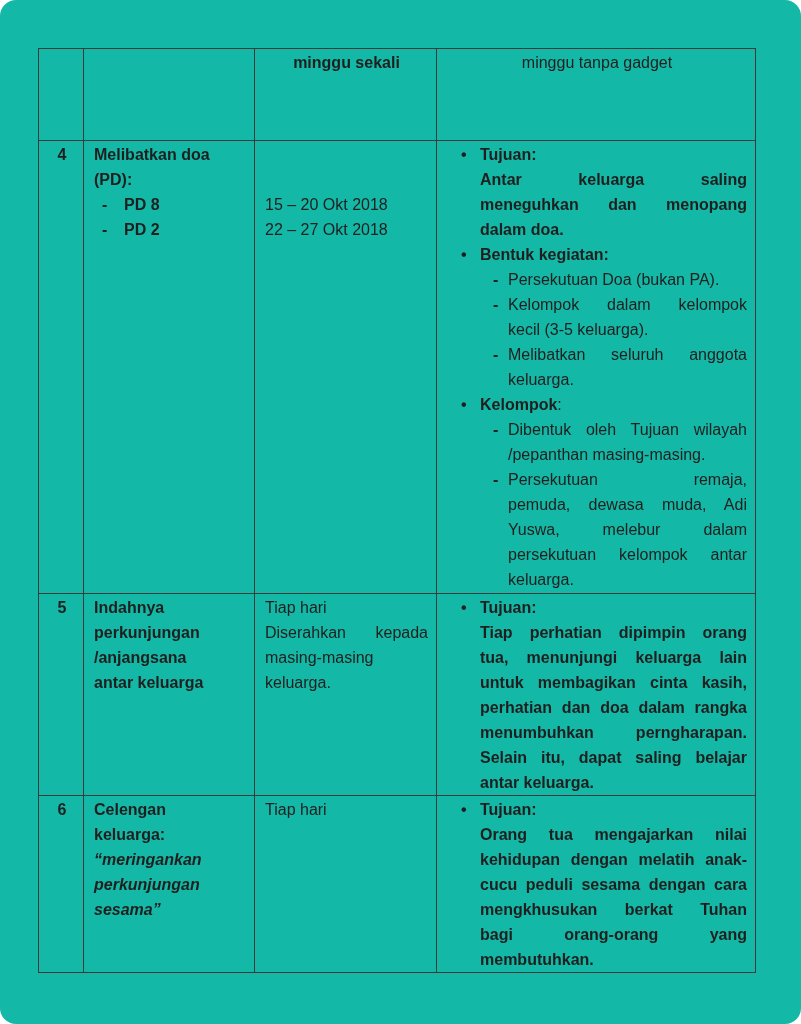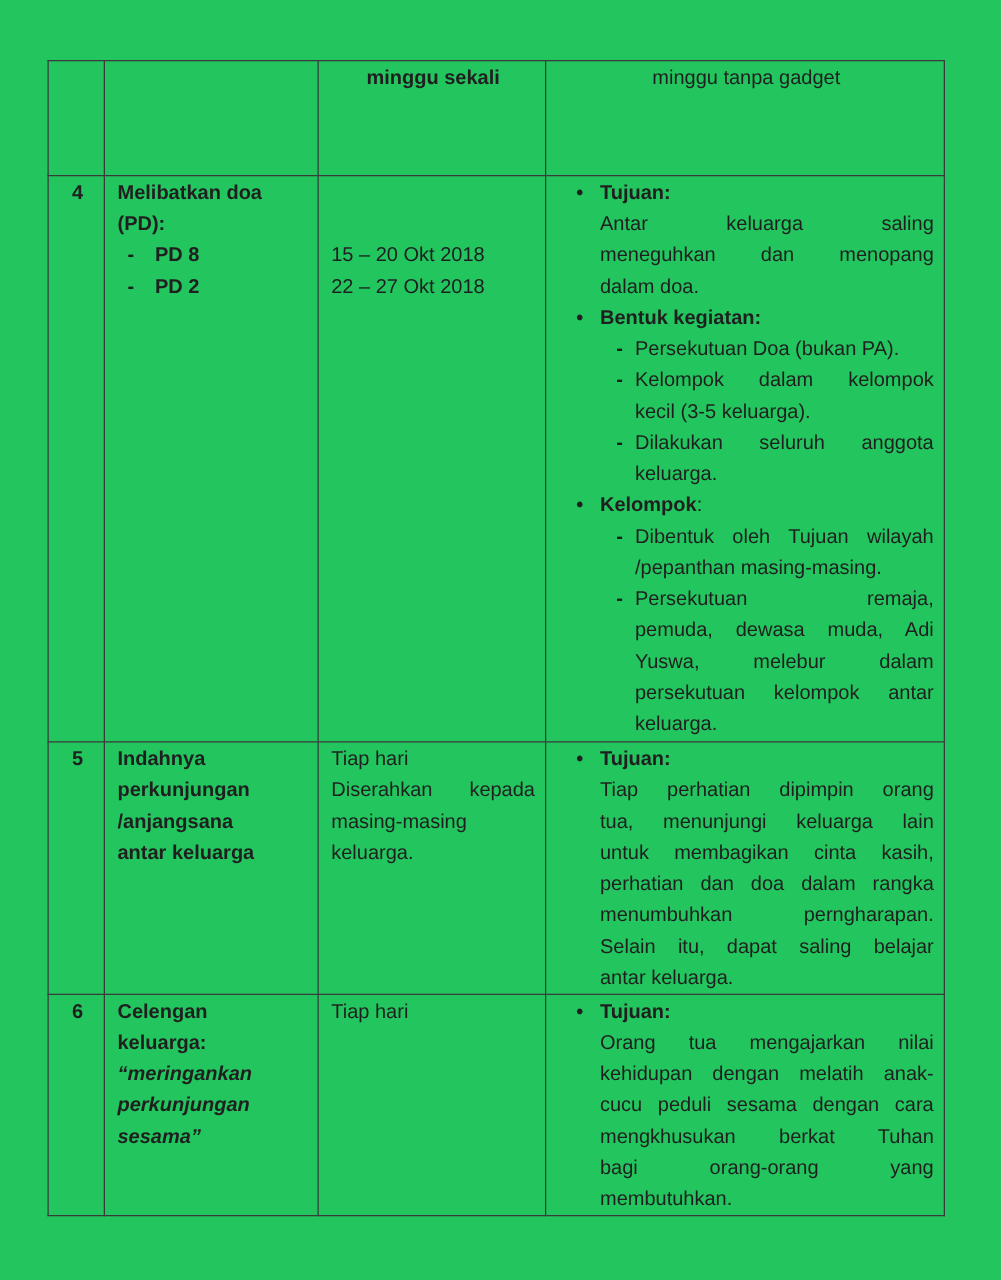--- a/index.html
+++ b/index.html
@@ -11,21 +11,22 @@
     width: 801px;
     height: 1024px;
     overflow: hidden;
     font-family: "Liberation Sans", sans-serif;
     color: #1f1f1f;
   }
   .page {
     position: relative;
     width: 801px;
     height: 1024px;
-    background: #22c55e;
+    background: #14b8a6;
+    border-radius: 16px;
   }
   table.doc-table {
     position: absolute;
     border-collapse: collapse;
     table-layout: fixed;
   }
   td {
     border: 1.5px solid var(--border-color, #3a3a3a);
     vertical-align: top;
     padding: 1px 8px 0 10px;
@@ -50,21 +51,21 @@
     line-height: 25px;
     min-height: 25px;
   }
   .bullet-line .marker {
     display: inline-block;
     width: 19px;
     font-weight: bold;
   }
   .bullet-line .label { font-weight: bold; margin-top: 48px; }
   
-  .body { margin-left: 33px; }
+  .body { margin-left: 33px; font-weight: bold; }
   
   .dash-item {
     display: flex;
     margin-left: 46px;
   }
   .dash-item .marker {
     flex: none;
     width: 15px;
     font-weight: bold;
     line-height: 25px;
@@ -154,21 +155,21 @@
             <div class="dash-item">
               <span class="marker">-</span>
               <div class="dash-lines">
                 <div class="line jline">Kelompok dalam kelompok</div>
                 <div class="line">kecil (3-5 keluarga).</div>
               </div>
             </div>
             <div class="dash-item">
               <span class="marker">-</span>
               <div class="dash-lines">
-                <div class="line jline">Dilakukan seluruh anggota</div>
+                <div class="line jline">Melibatkan seluruh anggota</div>
                 <div class="line">keluarga.</div>
               </div>
             </div>
             <div class="bullet-line"><span class="marker">•</span><span class="label">Kelompok</span><span>:</span></div>
             <div class="dash-item">
               <span class="marker">-</span>
               <div class="dash-lines">
                 <div class="line jline">Dibentuk oleh Tujuan wilayah</div>
                 <div class="line">/pepanthan masing-masing.</div>
               </div>

